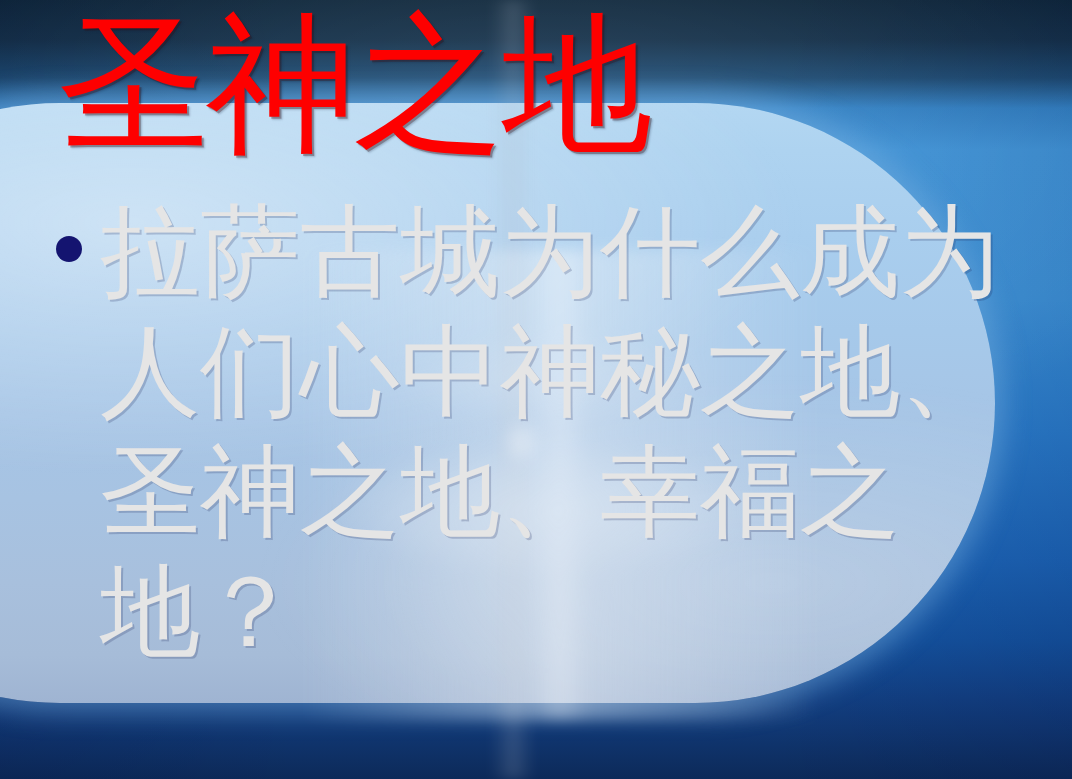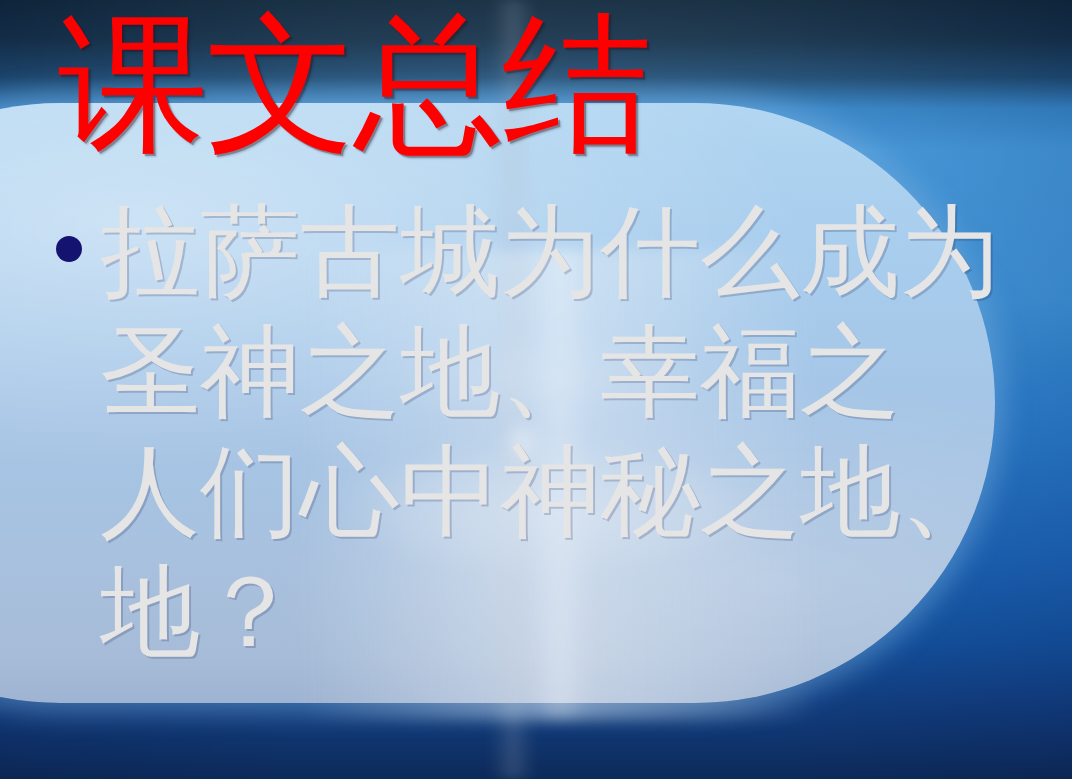--- a/index.html
+++ b/index.html
@@ -193,28 +193,28 @@
 
   <div class="pill">
     <div class="pill-sheen"></div>
   </div>
 
   <div class="splash-column"></div>
   <div class="splash"></div>
 
   <div class="content">
 
-    <div class="title">课文总结</div>
+    <div class="title">圣神之地</div>
 
     <div class="body-block">
       <div class="bullet">
         <span class="dot"></span>
       </div>
       <div class="body-text">
         <div class="body-line">拉萨古城为什么成为</div>
+        <div class="body-line">人们心中神秘之地、</div>
         <div class="body-line">圣神之地、幸福之</div>
-        <div class="body-line">人们心中神秘之地、</div>
         <div class="body-line">地？</div>
       </div>
     </div>
 
   </div>
 </div>
 
 </body></html>

